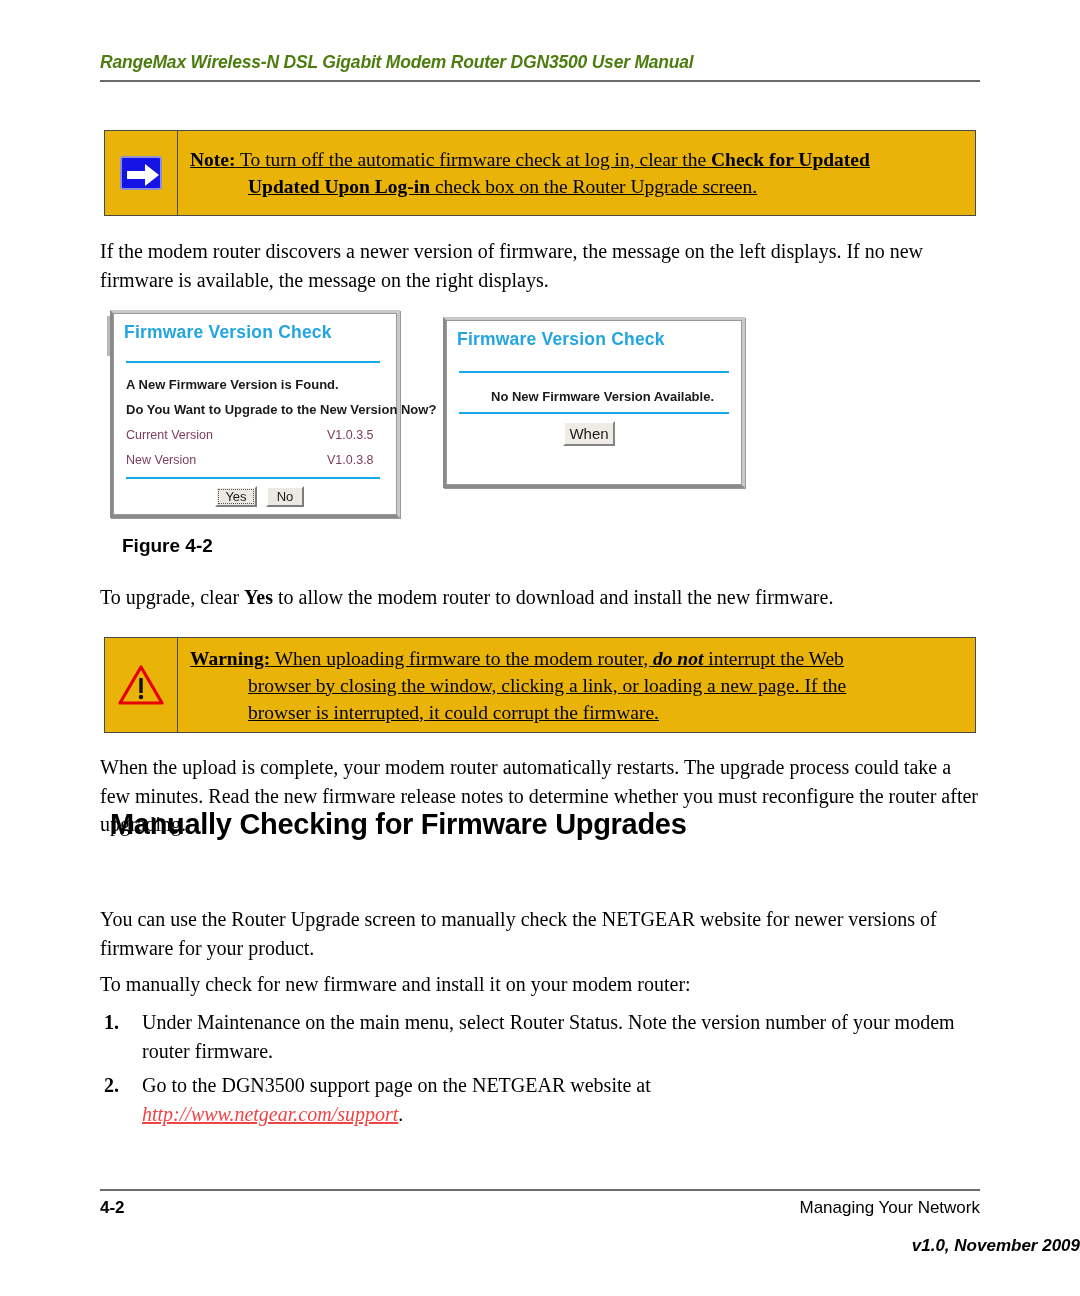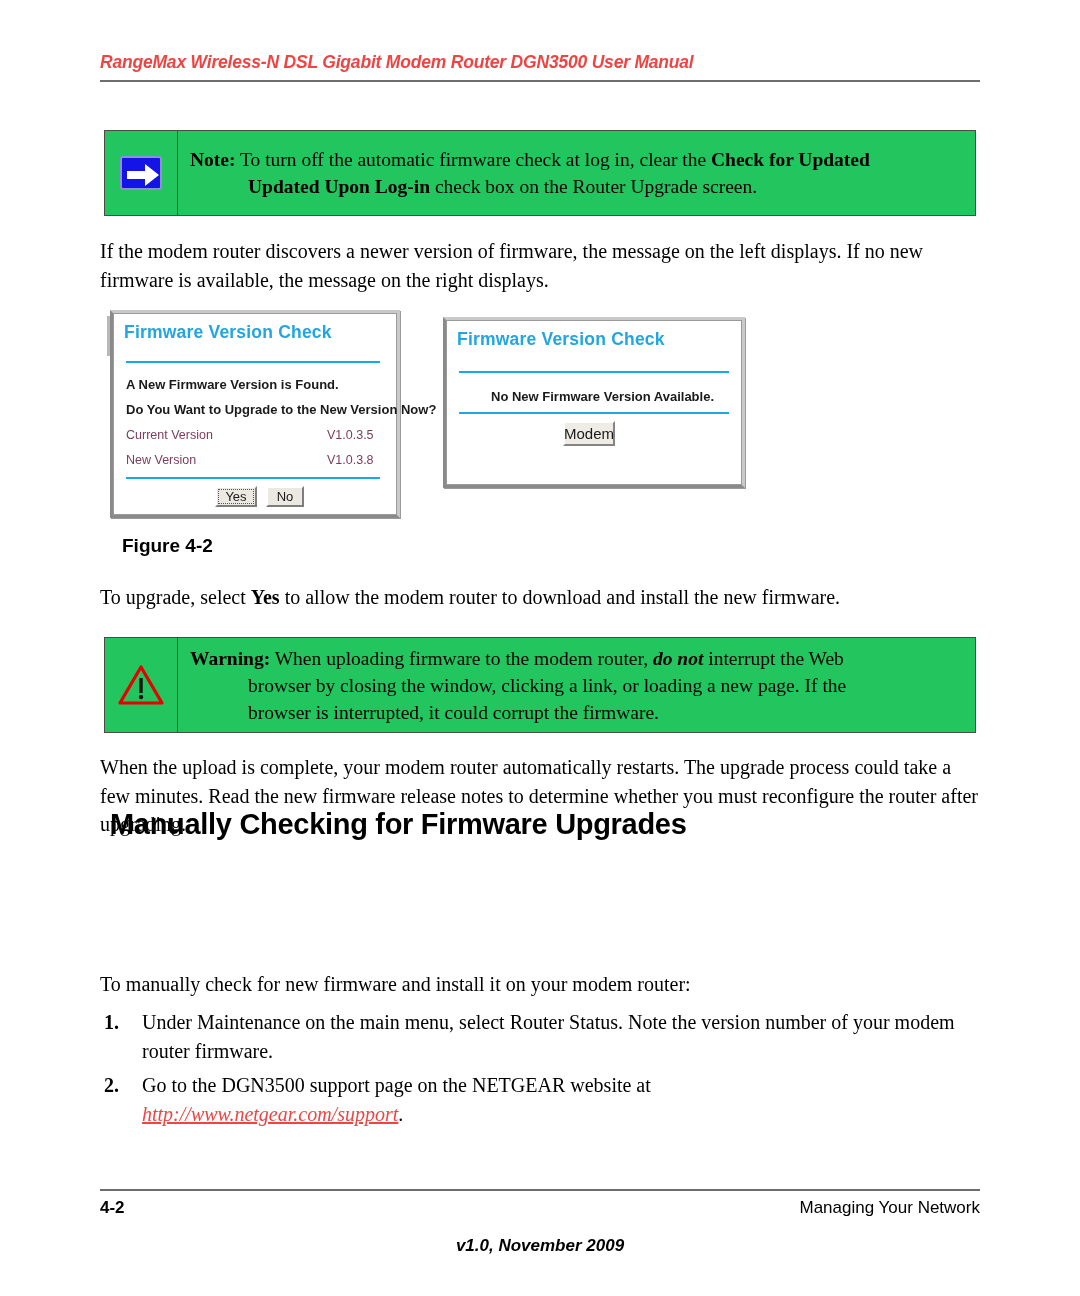--- a/index.html
+++ b/index.html
@@ -28,36 +28,37 @@
     left: 100px;
     top: 52px;
     width: 880px;
   }
   .header-title {
     font-family: "Liberation Sans", sans-serif;
     font-style: italic;
     font-weight: bold;
     font-size: 17.5px;
     letter-spacing: -0.2px;
-    color: #ef4444;
+    color: #4d7c0f;
     white-space: nowrap;
   }
   .header-rule {
     margin-top: 7px;
     border-top: 2.5px solid #6d6d6d;
     width: 880px;
   }
 
   
   .callout {
     position: absolute;
     border: 1.5px solid #4a4a4a;
     box-sizing: border-box;
     display: flex;
-    background: #22c55e;
+    background: #eab308;
+    text-decoration: underline;
   }
   .callout-iconcell {
     width: 73px;
     border-right: 1.5px solid #4a4a4a;
     display: flex;
     align-items: center;
     justify-content: center;
     flex: none;
     box-sizing: border-box;
   }
@@ -273,21 +274,21 @@
     top: 1198px;
     font-family: "Liberation Sans", sans-serif;
     font-size: 17px;
     text-align: right;
   }
   .footer-center {
     position: absolute;
     left: 0;
     top: 1236px;
     width: 1080px;
-    text-align: center;
+    text-align: right;
     font-family: "Liberation Sans", sans-serif;
     font-style: italic;
     font-weight: bold;
     font-size: 17px;
   }
 </style>
 </head>
 <body>
 
 <div class="page">
@@ -349,28 +350,28 @@
     <div class="shot-inner">
 
       <div class="shot-title" style="left:10px; top:8px;">Firmware Version Check</div>
 
       <div class="hr-cyan" style="left:12px; top:50px; width:270px;"></div>
 
       <div class="shot-msg" style="left:44px; top:68px;">No New Firmware Version Available.</div>
 
       <div class="hr-cyan" style="left:12px; top:91px; width:270px;"></div>
 
-      <div class="btn btn-big" style="left:116px; top:100px; width:52px; height:25px;">Modem</div>
+      <div class="btn btn-big" style="left:116px; top:100px; width:52px; height:25px;">When</div>
     </div>
   </div>
 
   <div class="figcaption" style="top:535px;">Figure 4-2</div>
 
   <div class="para" style="top:583px;">
-    <span>To upgrade, select </span><b>Yes</b><span> to allow the modem router to download and install the new firmware.</span>
+    <span>To upgrade, clear </span><b>Yes</b><span> to allow the modem router to download and install the new firmware.</span>
   </div>
 
   <div class="callout" style="left:104px; top:637px; width:872px; height:96px;">
     <div class="callout-iconcell">
       <div class="warn-icon">
         <svg width="48" height="44" viewBox="0 0 48 44" aria-hidden="true">
           <path d="M24 4 L45 40 L3 40 Z" fill="none" stroke="#e60000" stroke-width="3.2" stroke-linejoin="round"></path>
           <rect x="22.3" y="15" width="3.4" height="15" fill="#111111"></rect>
           <circle cx="24" cy="34" r="2.2" fill="#111111"></circle>
         </svg>
@@ -384,20 +385,21 @@
         <span class="indent">browser by closing the window, clicking a link, or loading a new page. If the</span>
         <span class="indent">browser is interrupted, it could corrupt the firmware.</span>
       </div>
     </div>
   </div>
 
   <div class="para" style="top:753px;">When the upload is complete, your modem router automatically restarts. The upgrade process could take a few minutes. Read the new firmware release notes to determine whether you must reconfigure the router after upgrading.</div>
 
   <div class="h1" style="top:808px;">Manually Checking for Firmware Upgrades</div>
 
+  <div class="para" style="top:905px;">You can use the Router Upgrade screen to manually check the NETGEAR website for newer versions of firmware for your product.</div>
 
   <div class="para" style="top:970px;">To manually check for new firmware and install it on your modem router:</div>
 
   <div class="listitem" style="top:1008px;">
     <span class="num">1.</span>
     <span class="txt">Under Maintenance on the main menu, select Router Status. Note the version number of your modem router firmware.</span>
   </div>
 
   <div class="listitem" style="top:1071px;">
     <span class="num">2.</span>

